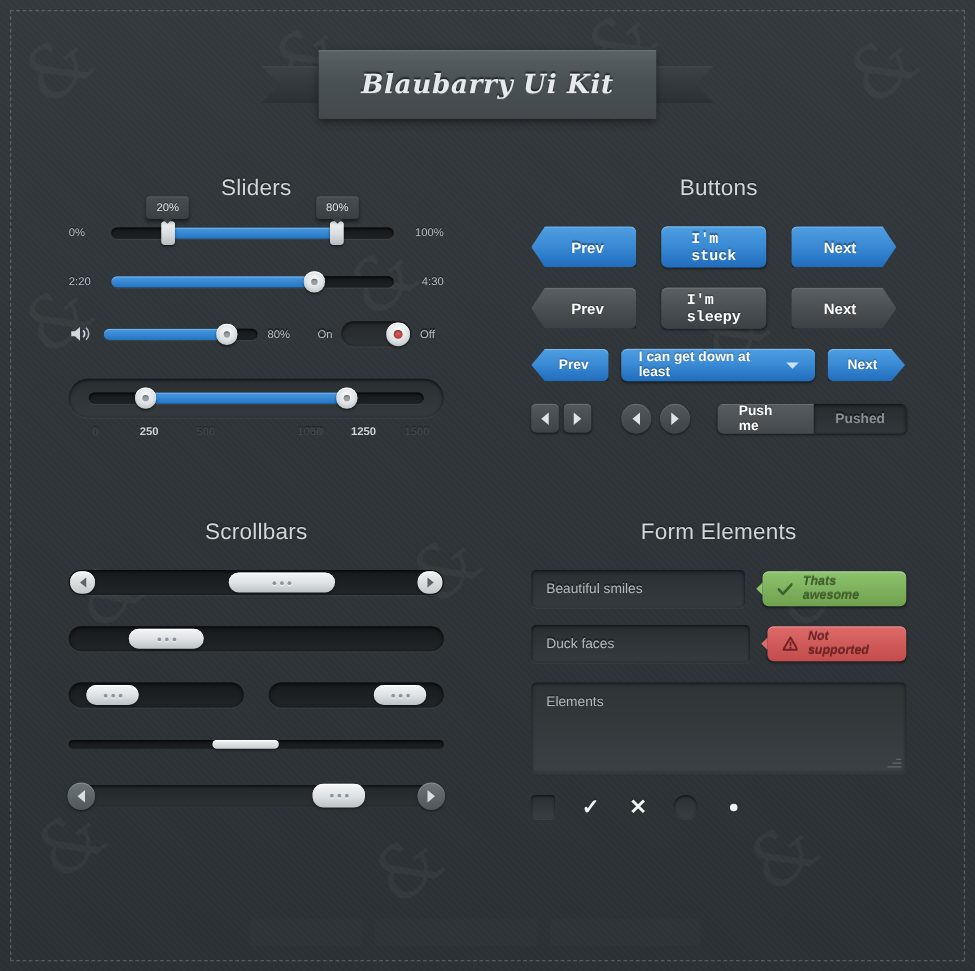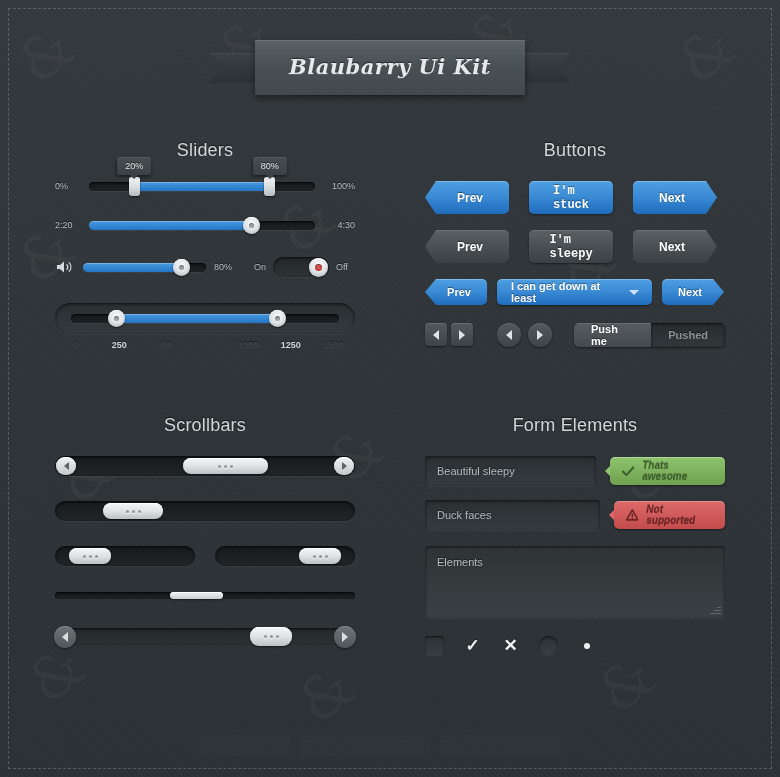--- a/index.html
+++ b/index.html
@@ -542,21 +542,21 @@
             <i></i>
           </span>
       </div>
     </div>
   </div>
 
   <div class="col" style="left:425px; top:415px; width:300px;">
     <div class="section-title">Form Elements</div>
 
     <div style="display:flex; align-items:center; margin-top:14px;">
-      <div class="field" style="width:178px;">Beautiful sleepy</div>
+      <div class="field" style="width:178px;">Beautiful smiles</div>
       <div class="badge ok" style="margin-left:14px;">
         <svg width="13" height="11" viewBox="0 0 13 11">
           <path d="M1 5.5 L4.6 9.3 L12 1.2" stroke="#3f5f2b" stroke-width="2.2" fill="none" stroke-linecap="round" stroke-linejoin="round"></path>
         </svg>
         <span>Thats awesome</span>
       </div>
     </div>
 
     <div style="display:flex; align-items:center; margin-top:14px;">
       <div class="field" style="width:178px;">Duck faces</div>

